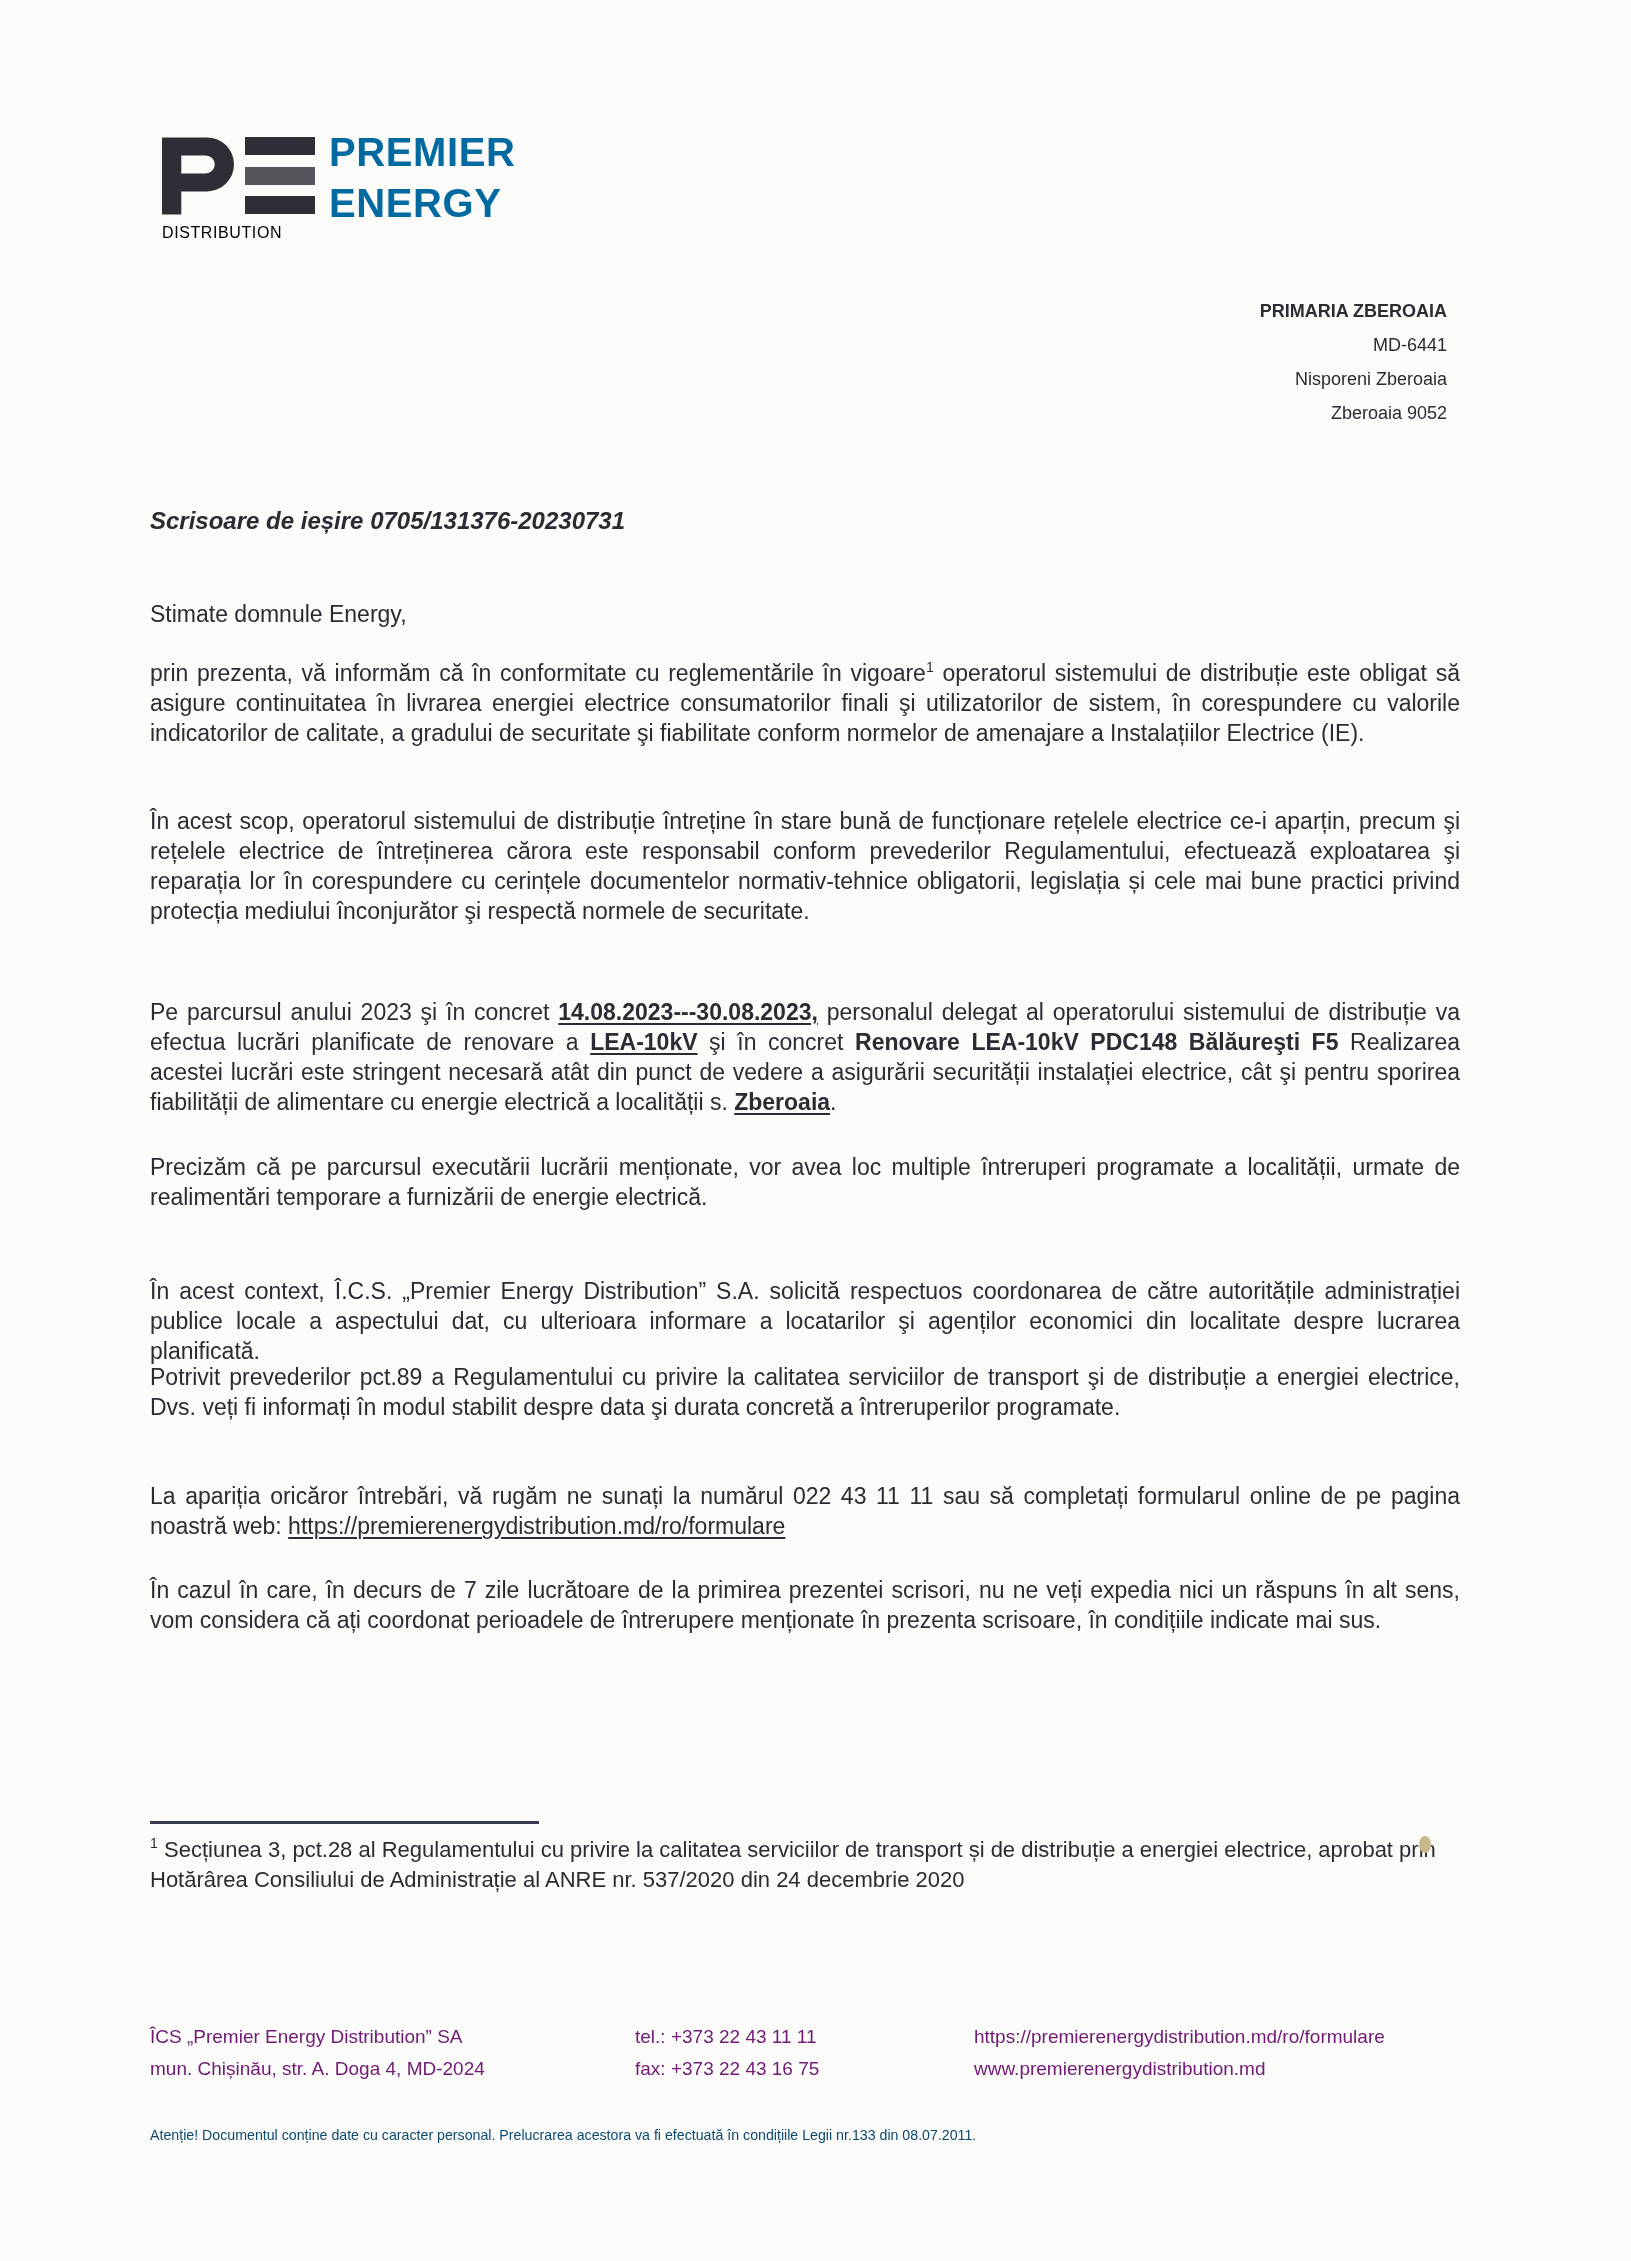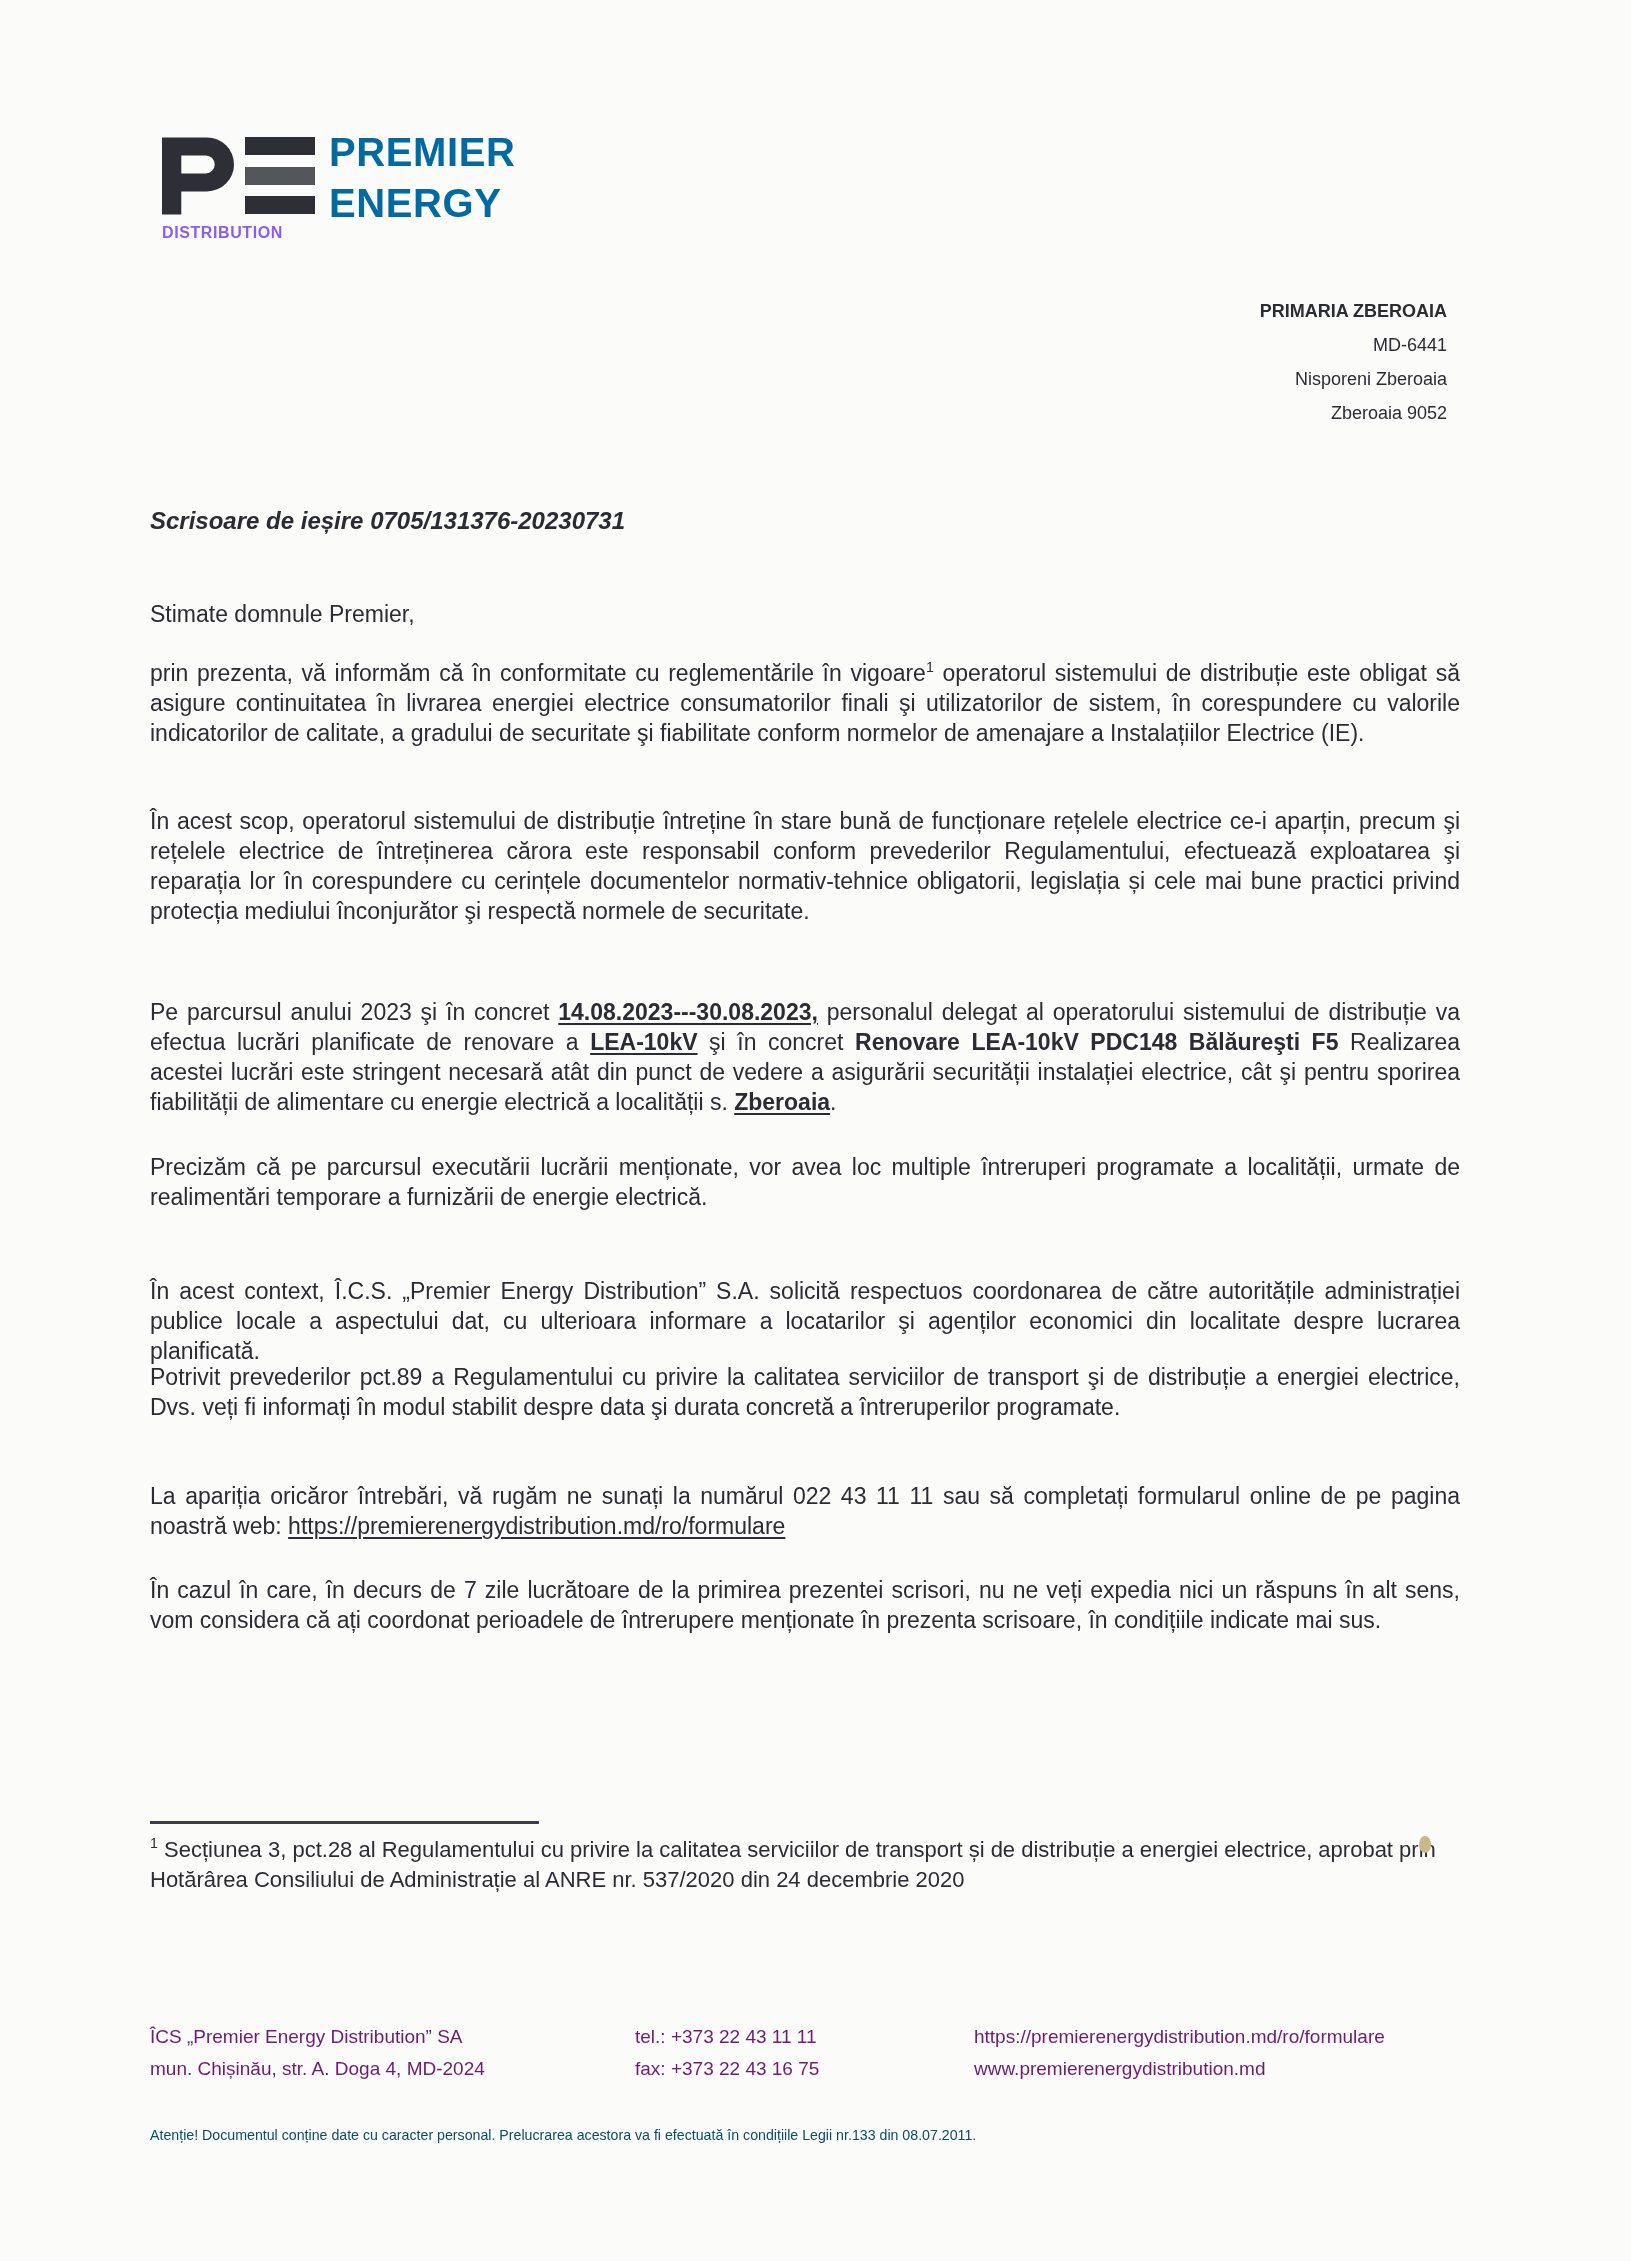--- a/index.html
+++ b/index.html
@@ -21,21 +21,21 @@
   .logo-e .b1 { top: 0; }
   .logo-e .b2 { top: 30px; background: #55555c; }
   .logo-e .b3 { top: 59px; }
   .logo-word {
     position: absolute; left: 167px; top: 0;
     font-weight: bold; font-size: 40px; line-height: 36px;
     letter-spacing: 0.6px; color: #0369a1;
   }
   .logo-dist {
     position: absolute; left: 0; top: 90px;
-    font-weight: bold; font-size: 16px; letter-spacing: 0.6px; color: #8b5cf6;
+    font-weight: normal; font-size: 16px; letter-spacing: 0.6px; color: #000000;
   }
 
   
   .recipient {
     right: 184px; top: 294px; text-align: right;
     font-size: 18px; line-height: 34px;
   }
   .recipient .name { font-weight: bold; }
 
   
@@ -101,21 +101,21 @@
 
 <div class="abs recipient">
   <div class="name">PRIMARIA ZBEROAIA</div>
   <div>MD-6441</div>
   <div>Nisporeni Zberoaia</div>
   <div>Zberoaia 9052</div>
 </div>
 
 <div class="abs subject">Scrisoare de ieșire 0705/131376-20230731</div>
 
-<div class="abs greeting">Stimate domnule Premier,</div>
+<div class="abs greeting">Stimate domnule Energy,</div>
 
 <div class="abs body-block p1">
   <span>prin prezenta, vă informăm că în conformitate cu reglementările în vigoare</span><sup>1</sup><span>  operatorul sistemului de distribuție este obligat să asigure continuitatea în livrarea energiei electrice consumatorilor finali şi utilizatorilor de sistem, în corespundere cu valorile indicatorilor de calitate, a gradului de securitate şi fiabilitate conform normelor de amenajare a Instalațiilor Electrice (IE).</span>
 </div>
 
 <div class="abs body-block p2">În acest scop, operatorul sistemului de distribuție întreține în stare bună de funcționare rețelele electrice ce-i aparțin, precum şi rețelele electrice de întreținerea cărora este responsabil conform prevederilor Regulamentului, efectuează exploatarea şi reparația lor în corespundere cu cerințele documentelor normativ-tehnice obligatorii, legislația și cele mai bune practici privind protecția mediului înconjurător şi respectă normele de securitate.</div>
 
 <div class="abs body-block p3">
   <span>Pe parcursul anului 2023 şi în concret </span><span class="bold u">14.08.2023---30.08.2023,</span><span> personalul delegat al operatorului sistemului de distribuție va efectua lucrări planificate de renovare a </span><span class="bold u">LEA-10kV</span><span> şi în concret  </span><span class="bold">Renovare LEA-10kV PDC148 Bălăureşti  F5</span><span> Realizarea acestei lucrări este stringent necesară atât din punct de vedere a asigurării securității instalației electrice, cât şi pentru sporirea fiabilității de alimentare cu energie electrică a localității s. </span><span class="bold u">Zberoaia</span><span>.</span>
 </div>

